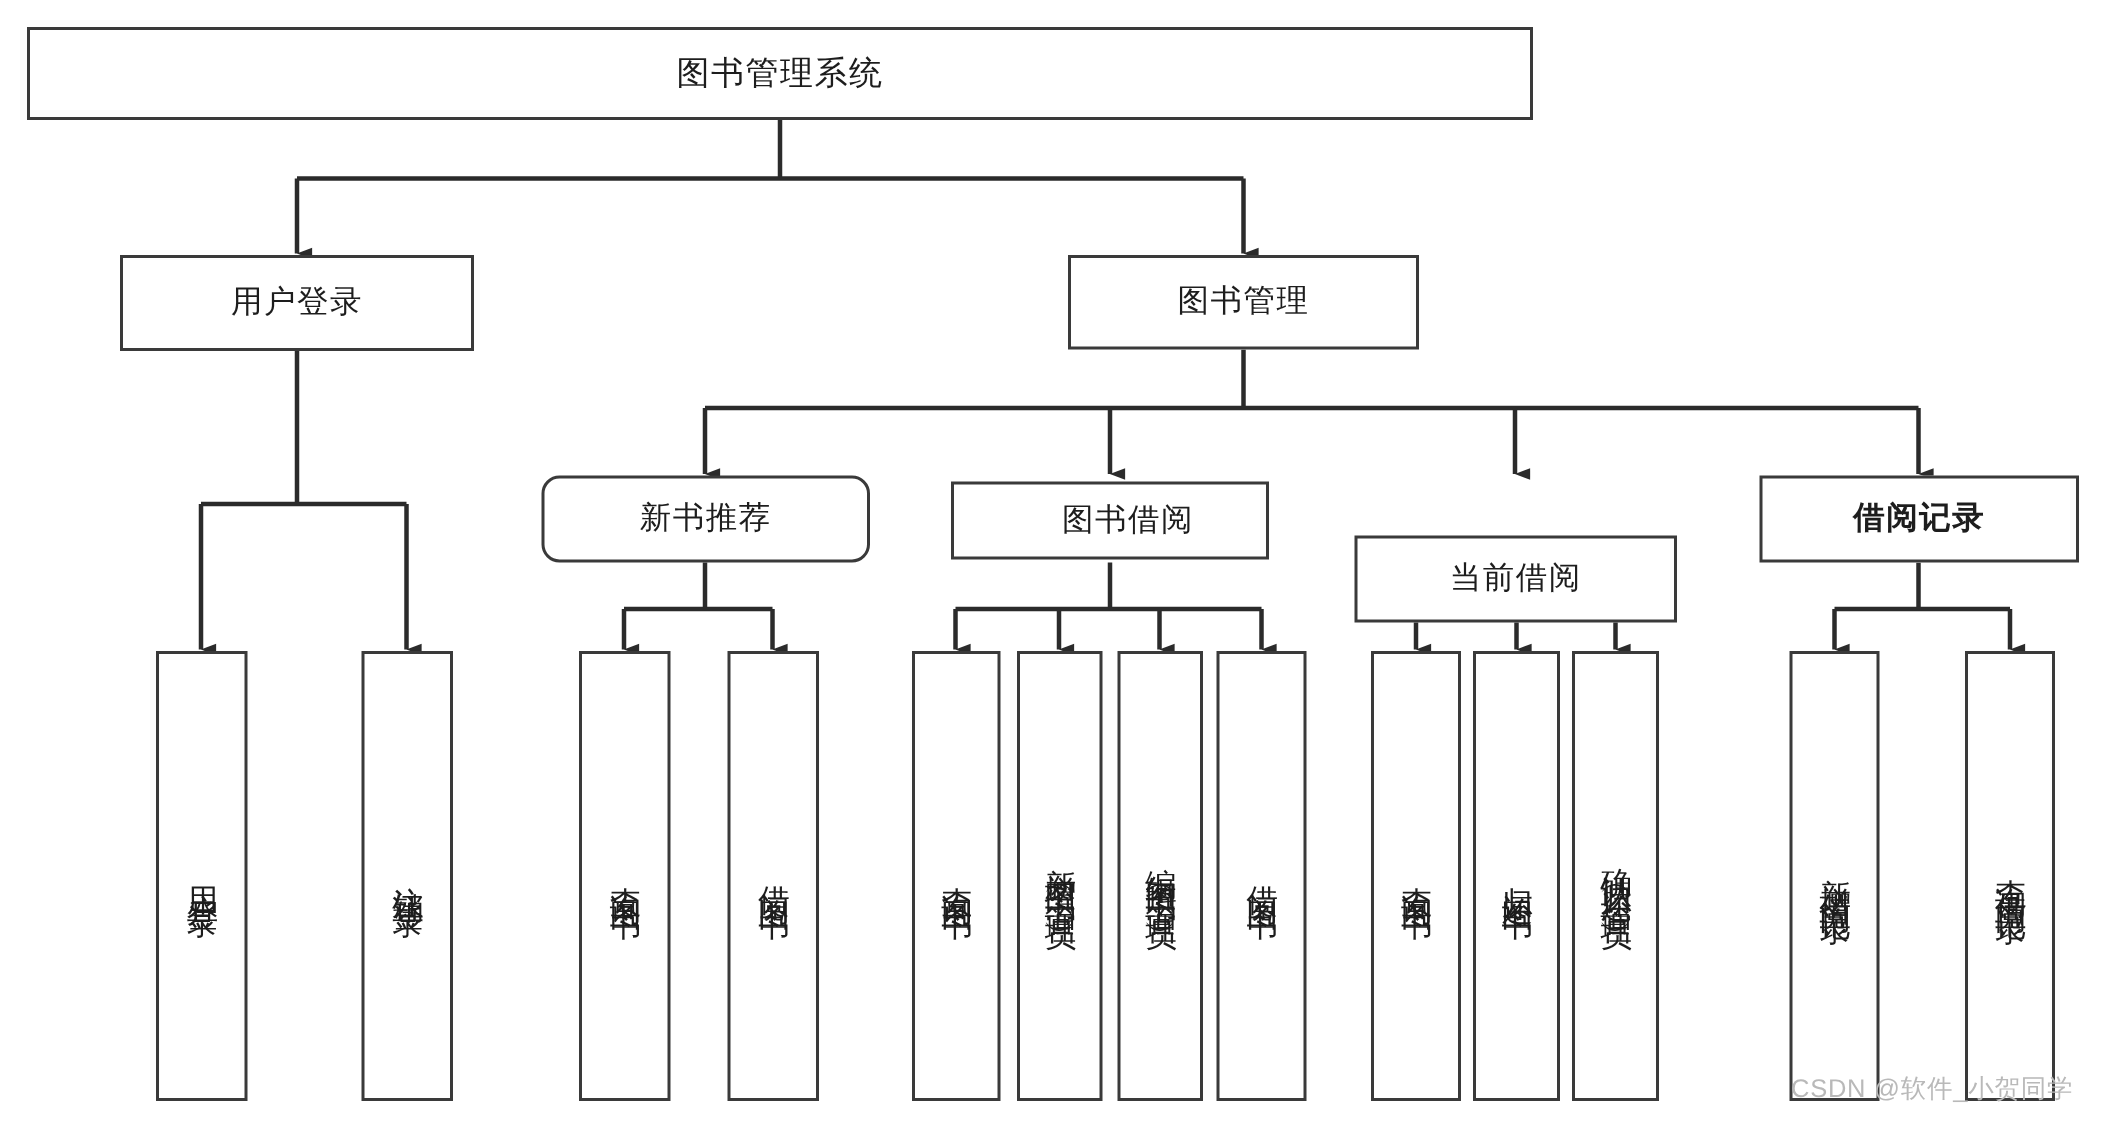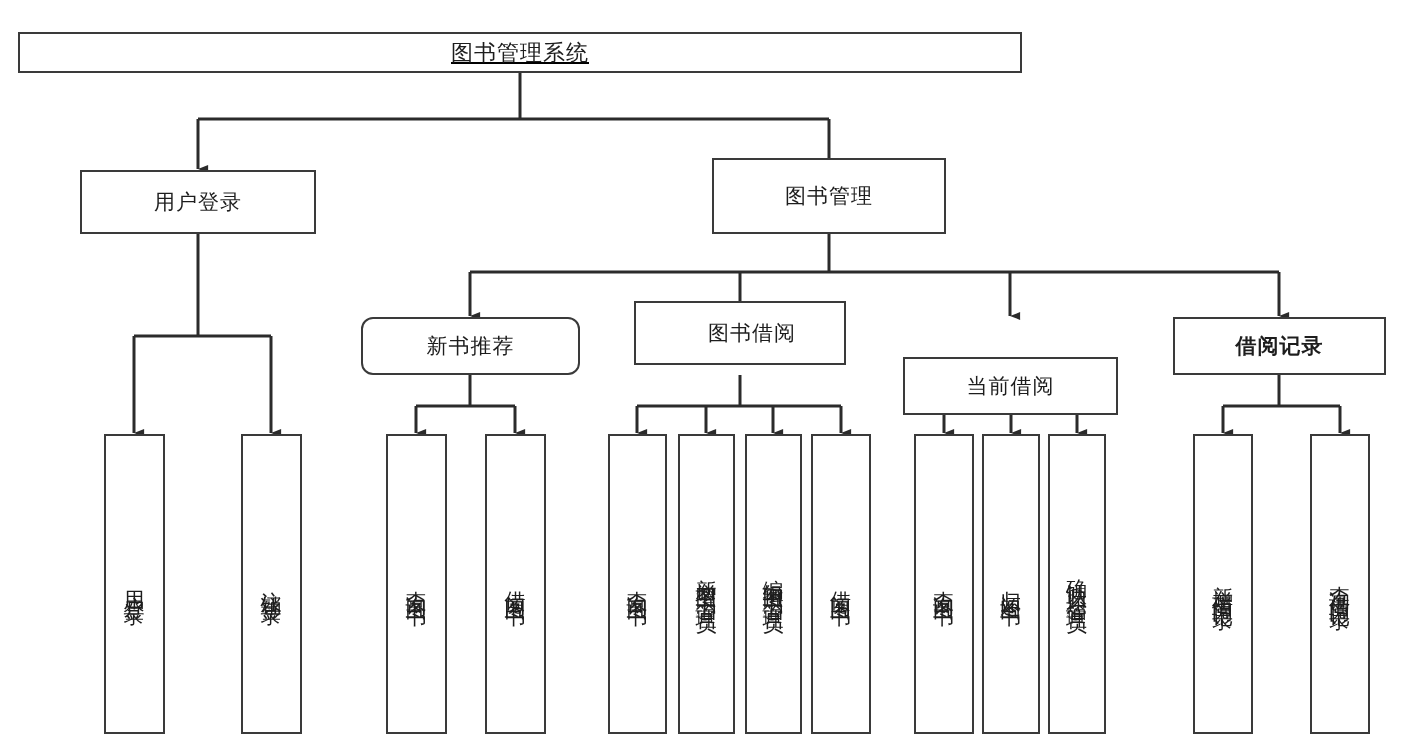--- a/index.html
+++ b/index.html
@@ -108,33 +108,33 @@
         <line x1="944" y1="406" x2="944" y2="433" stroke="#2b2b2b" stroke-width="3" marker-end="url(#arrowhead)"></line>
         <line x1="1011" y1="406" x2="1011" y2="433" stroke="#2b2b2b" stroke-width="3" marker-end="url(#arrowhead)"></line>
         <line x1="1077" y1="406" x2="1077" y2="433" stroke="#2b2b2b" stroke-width="3" marker-end="url(#arrowhead)"></line>
         <line x1="1279" y1="375" x2="1279" y2="406" stroke="#2b2b2b" stroke-width="3"></line>
         <line x1="1223" y1="406" x2="1340" y2="406" stroke="#2b2b2b" stroke-width="3"></line>
         <line x1="1223" y1="406" x2="1223" y2="433" stroke="#2b2b2b" stroke-width="3" marker-end="url(#arrowhead)"></line>
         <line x1="1340" y1="406" x2="1340" y2="433" stroke="#2b2b2b" stroke-width="3" marker-end="url(#arrowhead)"></line>
       </g>
   </svg>
   <div id="node-layer">
-      <div class="node horizontal root" style="left: 18px; top: 32px; width: 1004px; height: 41px; text-decoration: underline;">
+      <div class="node horizontal root" style="left: 18px; top: 18px; width: 1004px; height: 62px;">
         <span class="node-label">图书管理系统</span>
       </div>
       <div class="node horizontal" style="left: 80px; top: 170px; width: 236px; height: 64px;">
         <span class="node-label">用户登录</span>
       </div>
-      <div class="node horizontal" style="left: 712px; top: 158px; width: 234px; height: 76px;">
+      <div class="node horizontal" style="left: 712px; top: 170px; width: 234px; height: 63px;">
         <span class="node-label">图书管理</span>
       </div>
       <div class="node horizontal" style="left: 361px; top: 317px; width: 219px; height: 58px; border-radius: 12px;">
         <span class="node-label">新书推荐</span>
       </div>
-      <div class="node horizontal" style="left: 634px; top: 301px; width: 212px; height: 64px; padding-left: 24px;">
+      <div class="node horizontal" style="left: 634px; top: 321px; width: 212px; height: 52px; padding-left: 24px;">
         <span class="node-label">图书借阅</span>
       </div>
       <div class="node horizontal" style="left: 903px; top: 317px; width: 215px; height: 58px; margin-top: 40px;">
         <span class="node-label">当前借阅</span>
       </div>
       <div class="node horizontal" style="left: 1173px; top: 317px; width: 213px; height: 58px; font-weight: bold;">
         <span class="node-label">借阅记录</span>
       </div>
       <div class="node vertical" style="left: 104px; top: 434px; width: 61px; height: 300px;">
         <span class="node-label">用户登录</span>
@@ -169,13 +169,14 @@
       <div class="node vertical" style="left: 1048px; top: 434px; width: 58px; height: 300px;">
         <span class="node-label">确认归还（管理员）</span>
       </div>
       <div class="node vertical" style="left: 1193px; top: 434px; width: 60px; height: 300px;">
         <span class="node-label">新增借阅记录</span>
       </div>
       <div class="node vertical" style="left: 1310px; top: 434px; width: 60px; height: 300px;">
         <span class="node-label">查询借阅记录</span>
       </div>
     </div>
+  <div class="watermark" style="left: 1194px; top: 714px;">CSDN @软件_小贺同学</div>
 </div>
 
 </body></html>

